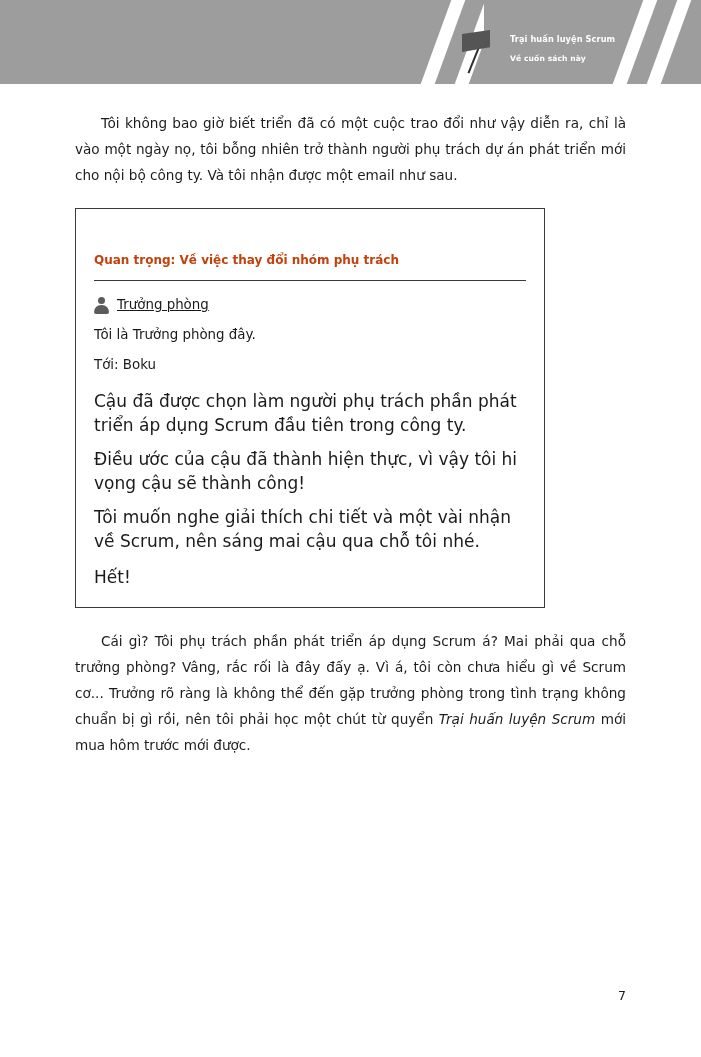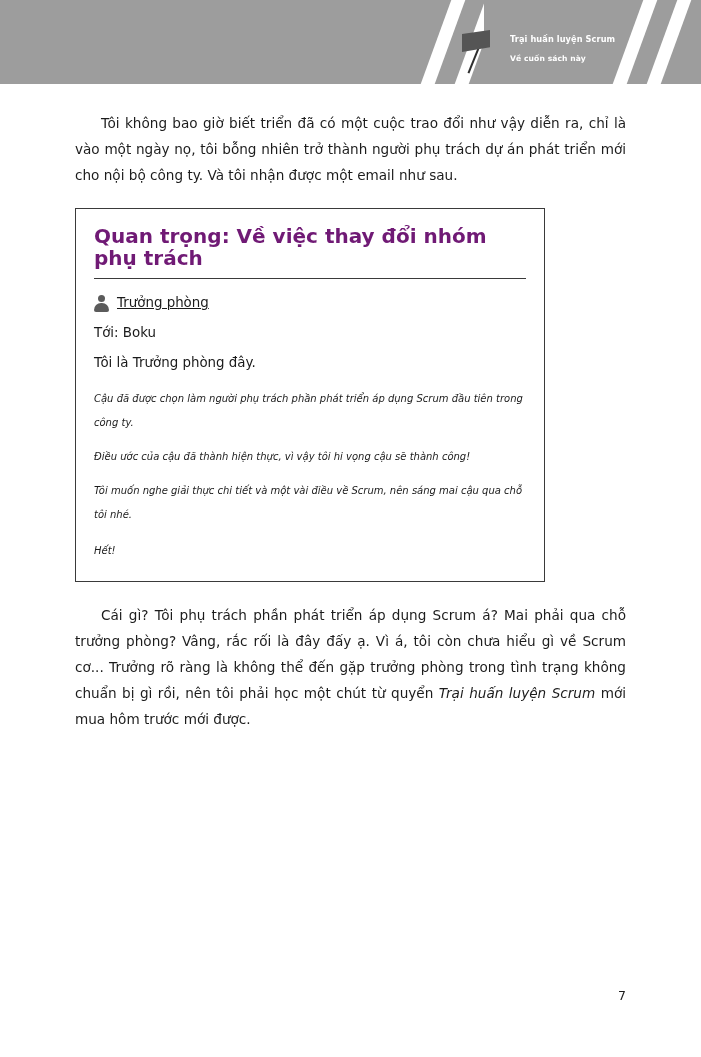--- a/index.html
+++ b/index.html
@@ -116,25 +116,26 @@
 
   
   .email-box {
     border: 1px solid #3a3a3a;
     padding: 16px 18px 18px 18px;
     box-sizing: border-box;
     width: 470px;
     margin: 0 0 18px 0;
   }
   .email-subject {
-    font-size: 20px;
+    font-size: 12px;
     font-weight: bold;
-    color: #701a75;
+    color: #c2410c;
     line-height: 22px;
     padding-bottom: 9px;
+    margin-top: 24px;
   }
   .email-rule {
     border-bottom: 1px solid #3a3a3a;
     margin: 0 0 12px 0;
   }
   .email-from {
     display: flex;
     align-items: center;
     gap: 8px;
     font-size: 13.4px;
@@ -166,24 +167,23 @@
     height: 9px;
     border-radius: 7px 7px 2px 2px;
     background: #5b5b5b;
   }
   .email-line {
     font-size: 13.4px;
     line-height: 24px;
     margin: 0 0 6px 0;
   }
   .email-para {
-    font-size: 10px;
+    font-size: 17px;
     line-height: 24px;
     margin: 12px 0 0 0;
-    font-style: italic;
   }
   .email-para.tight { margin-top: 10px; }
 
   .para-after { margin-top: 20px; }
   em { font-style: italic; }
 
   
   .page-number {
     position: absolute;
     left: 0;
@@ -224,26 +224,26 @@
     <div class="email-rule"></div>
 
     <div class="email-from">
       <span class="avatar-icon">
         <span class="head"></span>
         <span class="body"></span>
       </span>
       <span>Trưởng phòng</span>
     </div>
 
+    <div class="email-line">Tôi là Trưởng phòng đây.</div>
     <div class="email-line">Tới: Boku</div>
-    <div class="email-line">Tôi là Trưởng phòng đây.</div>
 
     <div class="email-para">Cậu đã được chọn làm người phụ trách phần phát triển áp dụng Scrum đầu tiên trong công ty.</div>
     <div class="email-para tight">Điều ước của cậu đã thành hiện thực, vì vậy tôi hi vọng cậu sẽ thành công!</div>
-    <div class="email-para tight">Tôi muốn nghe giải thực chi tiết và một vài điều về Scrum, nên sáng mai cậu qua chỗ tôi nhé.</div>
+    <div class="email-para tight">Tôi muốn nghe giải thích chi tiết và một vài nhận về Scrum, nên sáng mai cậu qua chỗ tôi nhé.</div>
     <div class="email-para">Hết!</div>
   </div>
 
   <p class="indent para-after"><span>Cái gì? Tôi phụ trách phần phát triển áp dụng Scrum á? Mai phải qua chỗ trưởng phòng? Vâng, rắc rối là đây đấy ạ. Vì á, tôi còn chưa hiểu gì về Scrum cơ... Trưởng rõ ràng là không thể đến gặp trưởng phòng trong tình trạng không chuẩn bị gì rồi, nên tôi phải học một chút từ quyển </span><em>Trại huấn luyện Scrum</em><span> mới mua hôm trước mới được.</span></p>
 
 </div>
 
 <div class="page-number">7</div>
 
 </body></html>

